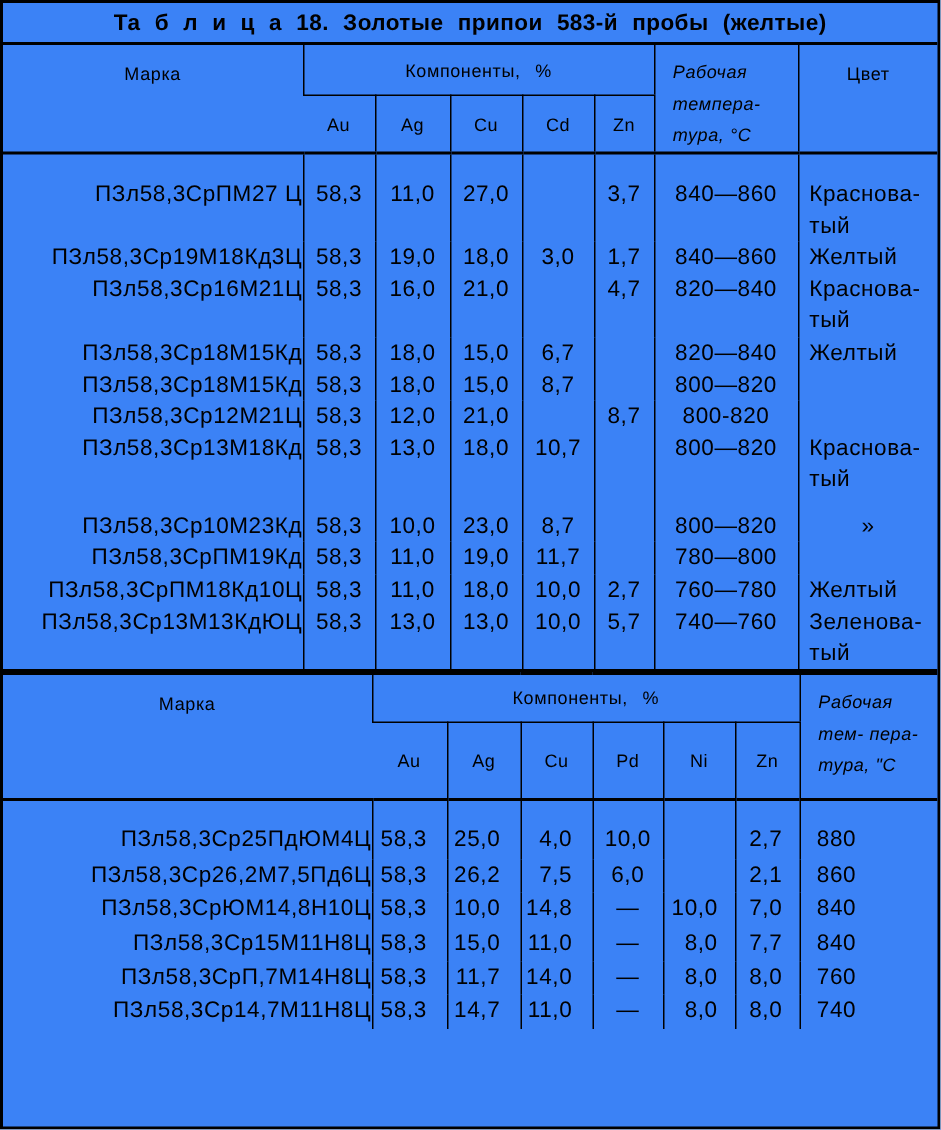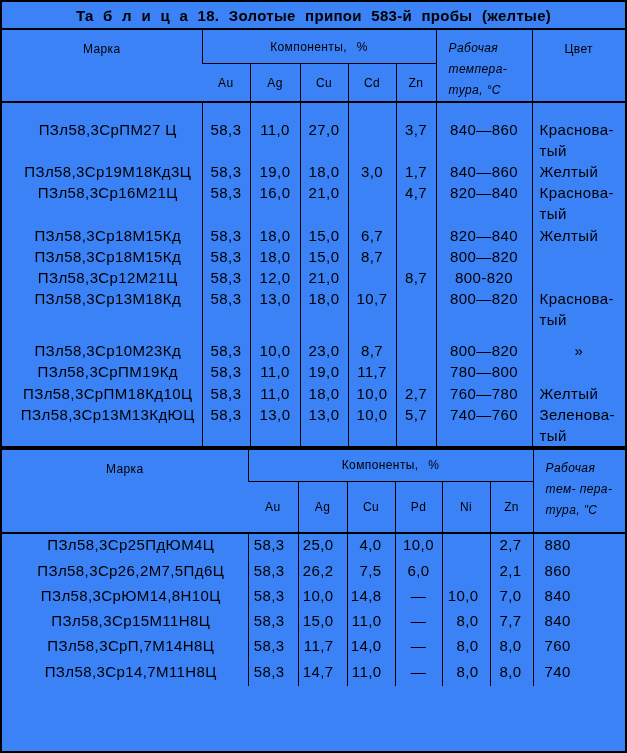--- a/index.html
+++ b/index.html
@@ -54,23 +54,23 @@
   .tbl thead td.temp {
     text-align:left; vertical-align:top;
     padding:8px 0 0 12px;
     white-space:pre-line; line-height:21px;font-style:italic;
   }
   .tbl thead tr.h2 td { vertical-align:middle; }
 
   
   .tbl tbody td { line-height:21px; white-space:pre-line; }
   .t18 tbody tr:first-child td { padding-top:16px; }
-  .t19 tbody tr:first-child td { }
+  .t19 tbody tr:first-child td { padding-top:15px; }
   .tbl tbody tr.gap td { padding-top:10px; }
-  .tbl tbody td:nth-child(1) { text-align:center; padding-left:12px; }
+  .tbl tbody td:nth-child(1) { text-align:right; padding-left:12px; }
   .t18 tbody td:nth-child(n+2):nth-child(-n+7) { text-align:center; }
   .t18 tbody td:nth-child(8) { text-align:left; padding-left:7px; }
   .t18 tbody td:nth-child(8).ditto { text-align:center; padding-left:0; }
   .t19 tbody td:nth-child(n+2):nth-child(-n+4) { text-align:right; padding-right:13px; }
   .t19 tbody td:nth-child(5) { text-align:center; }
   .t19 tbody td:nth-child(6),
   .t19 tbody td:nth-child(7) { text-align:right; padding-right:11px; }
   .t19 tbody td:nth-child(8) { text-align:left; padding-left:11px; }
   .tbl tbody tr.filler td { padding:0; }
 </style>

